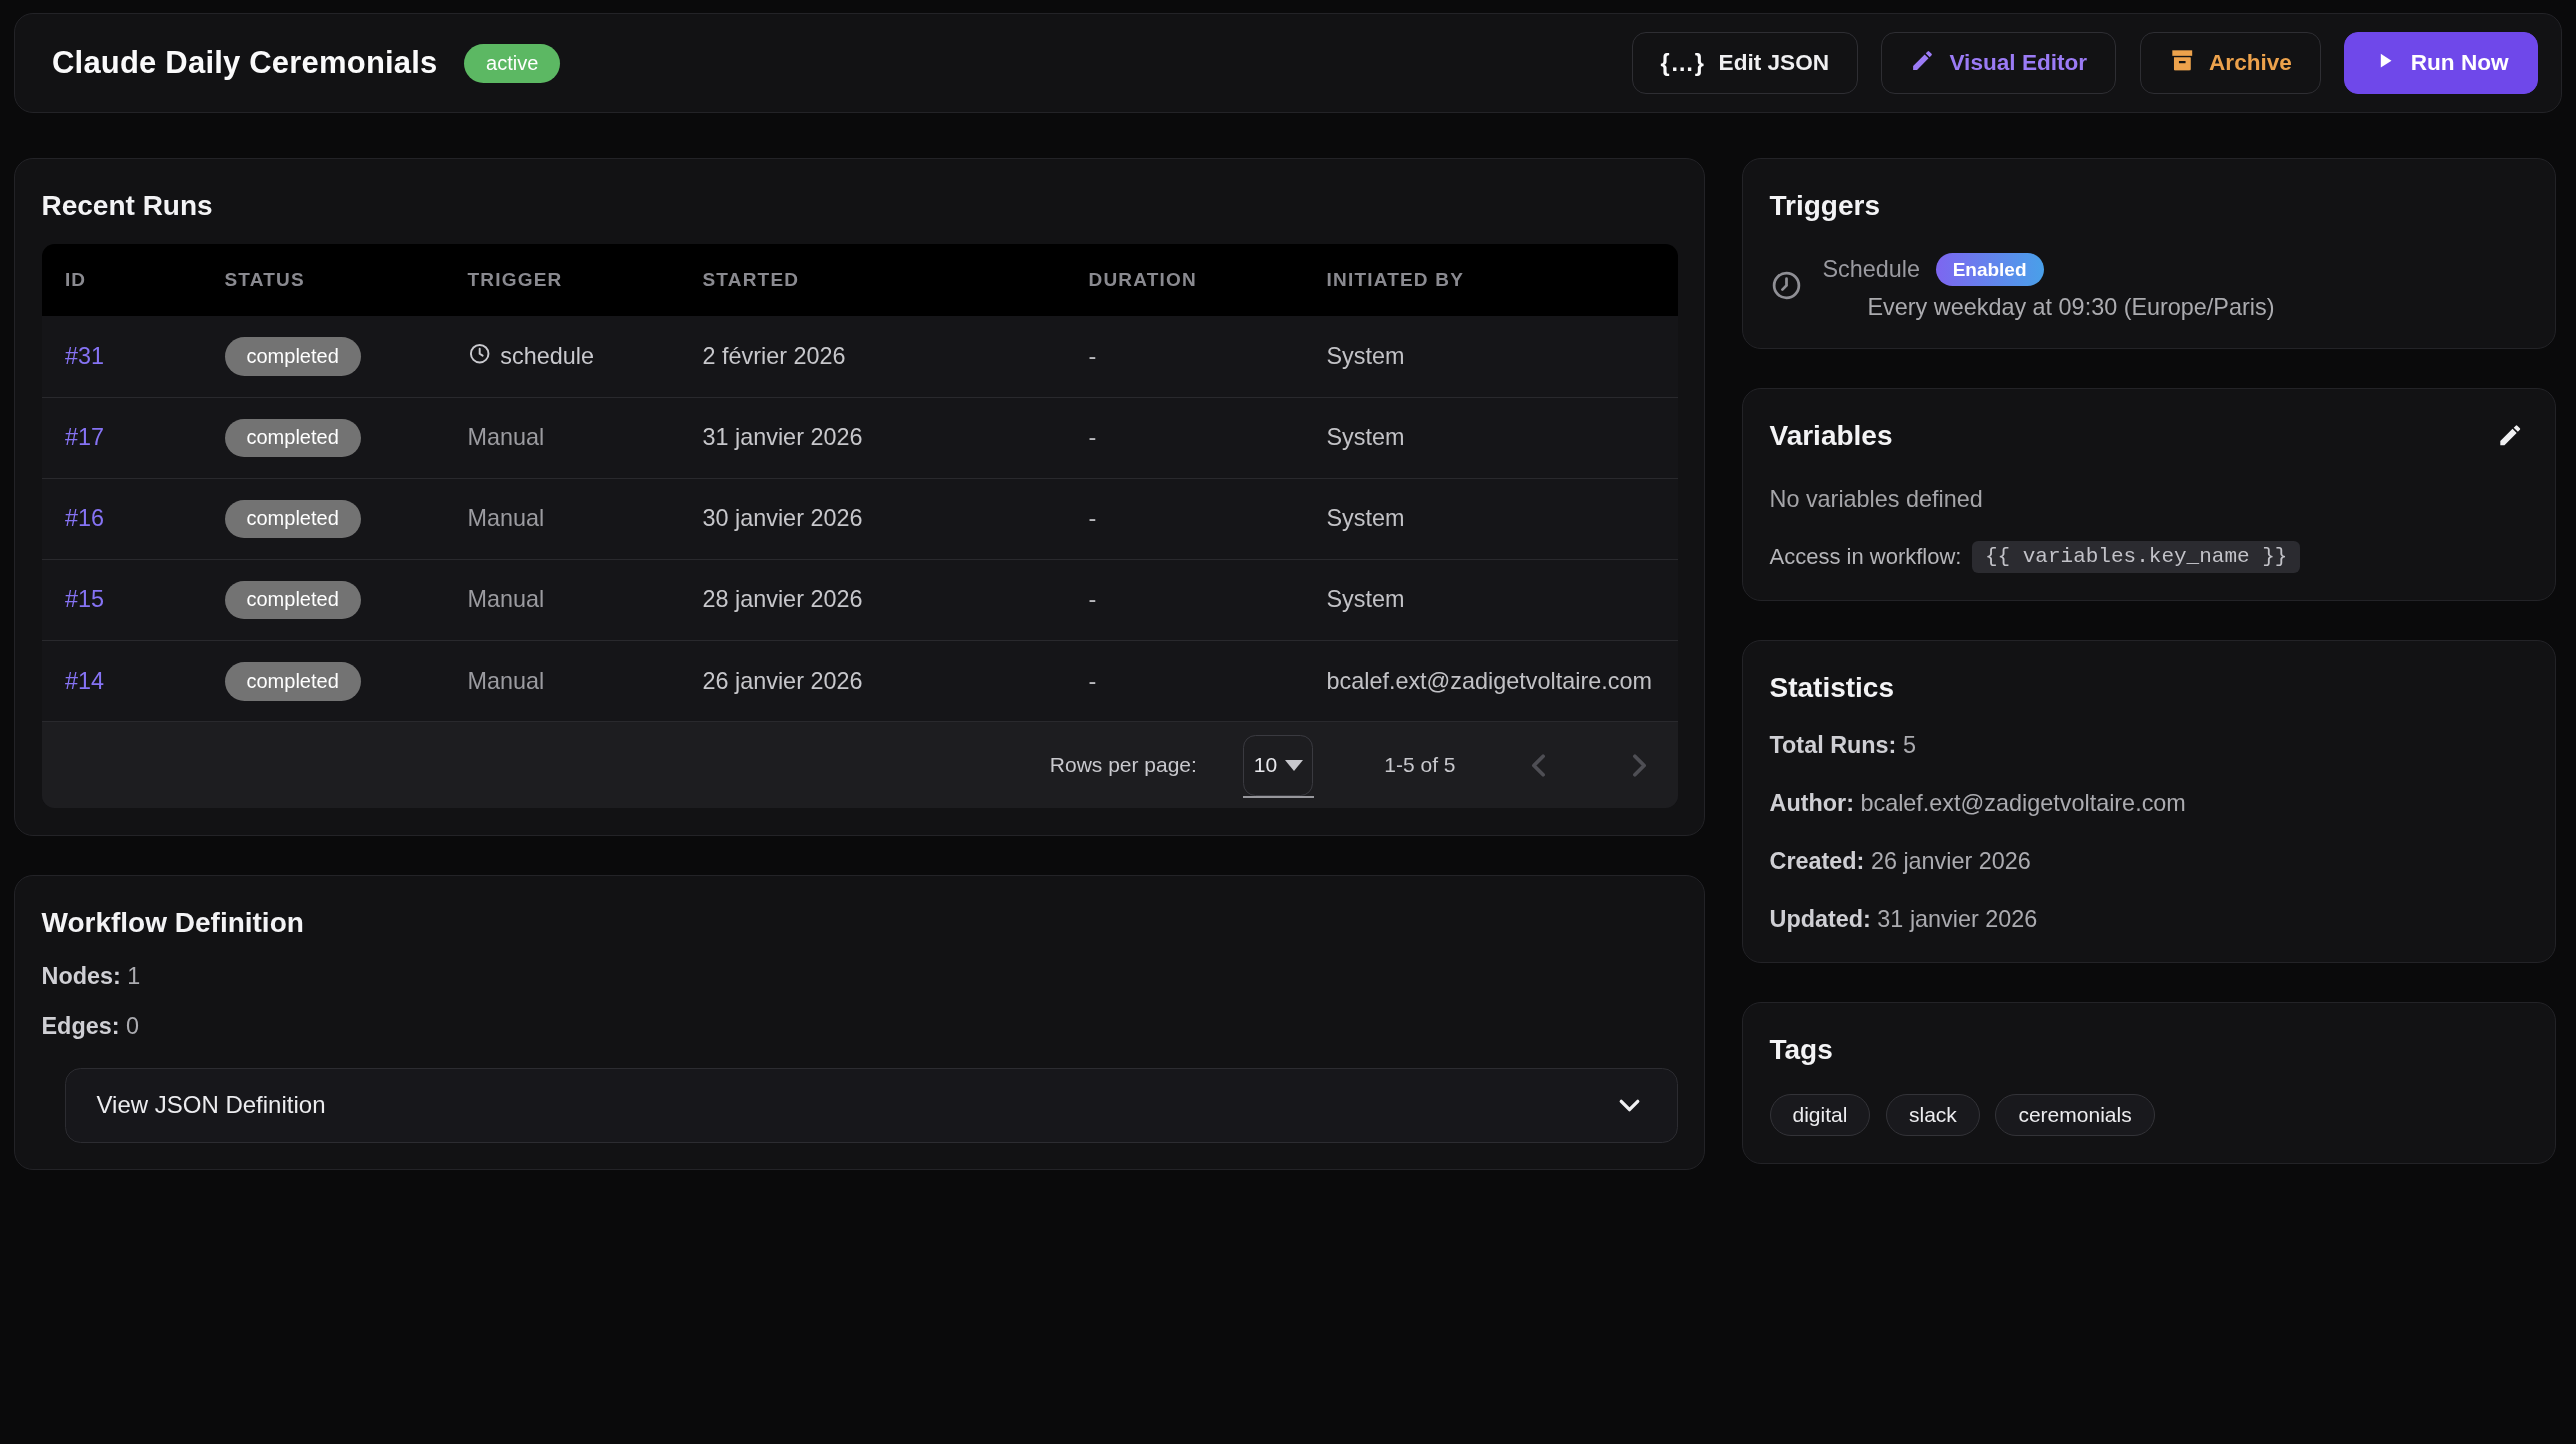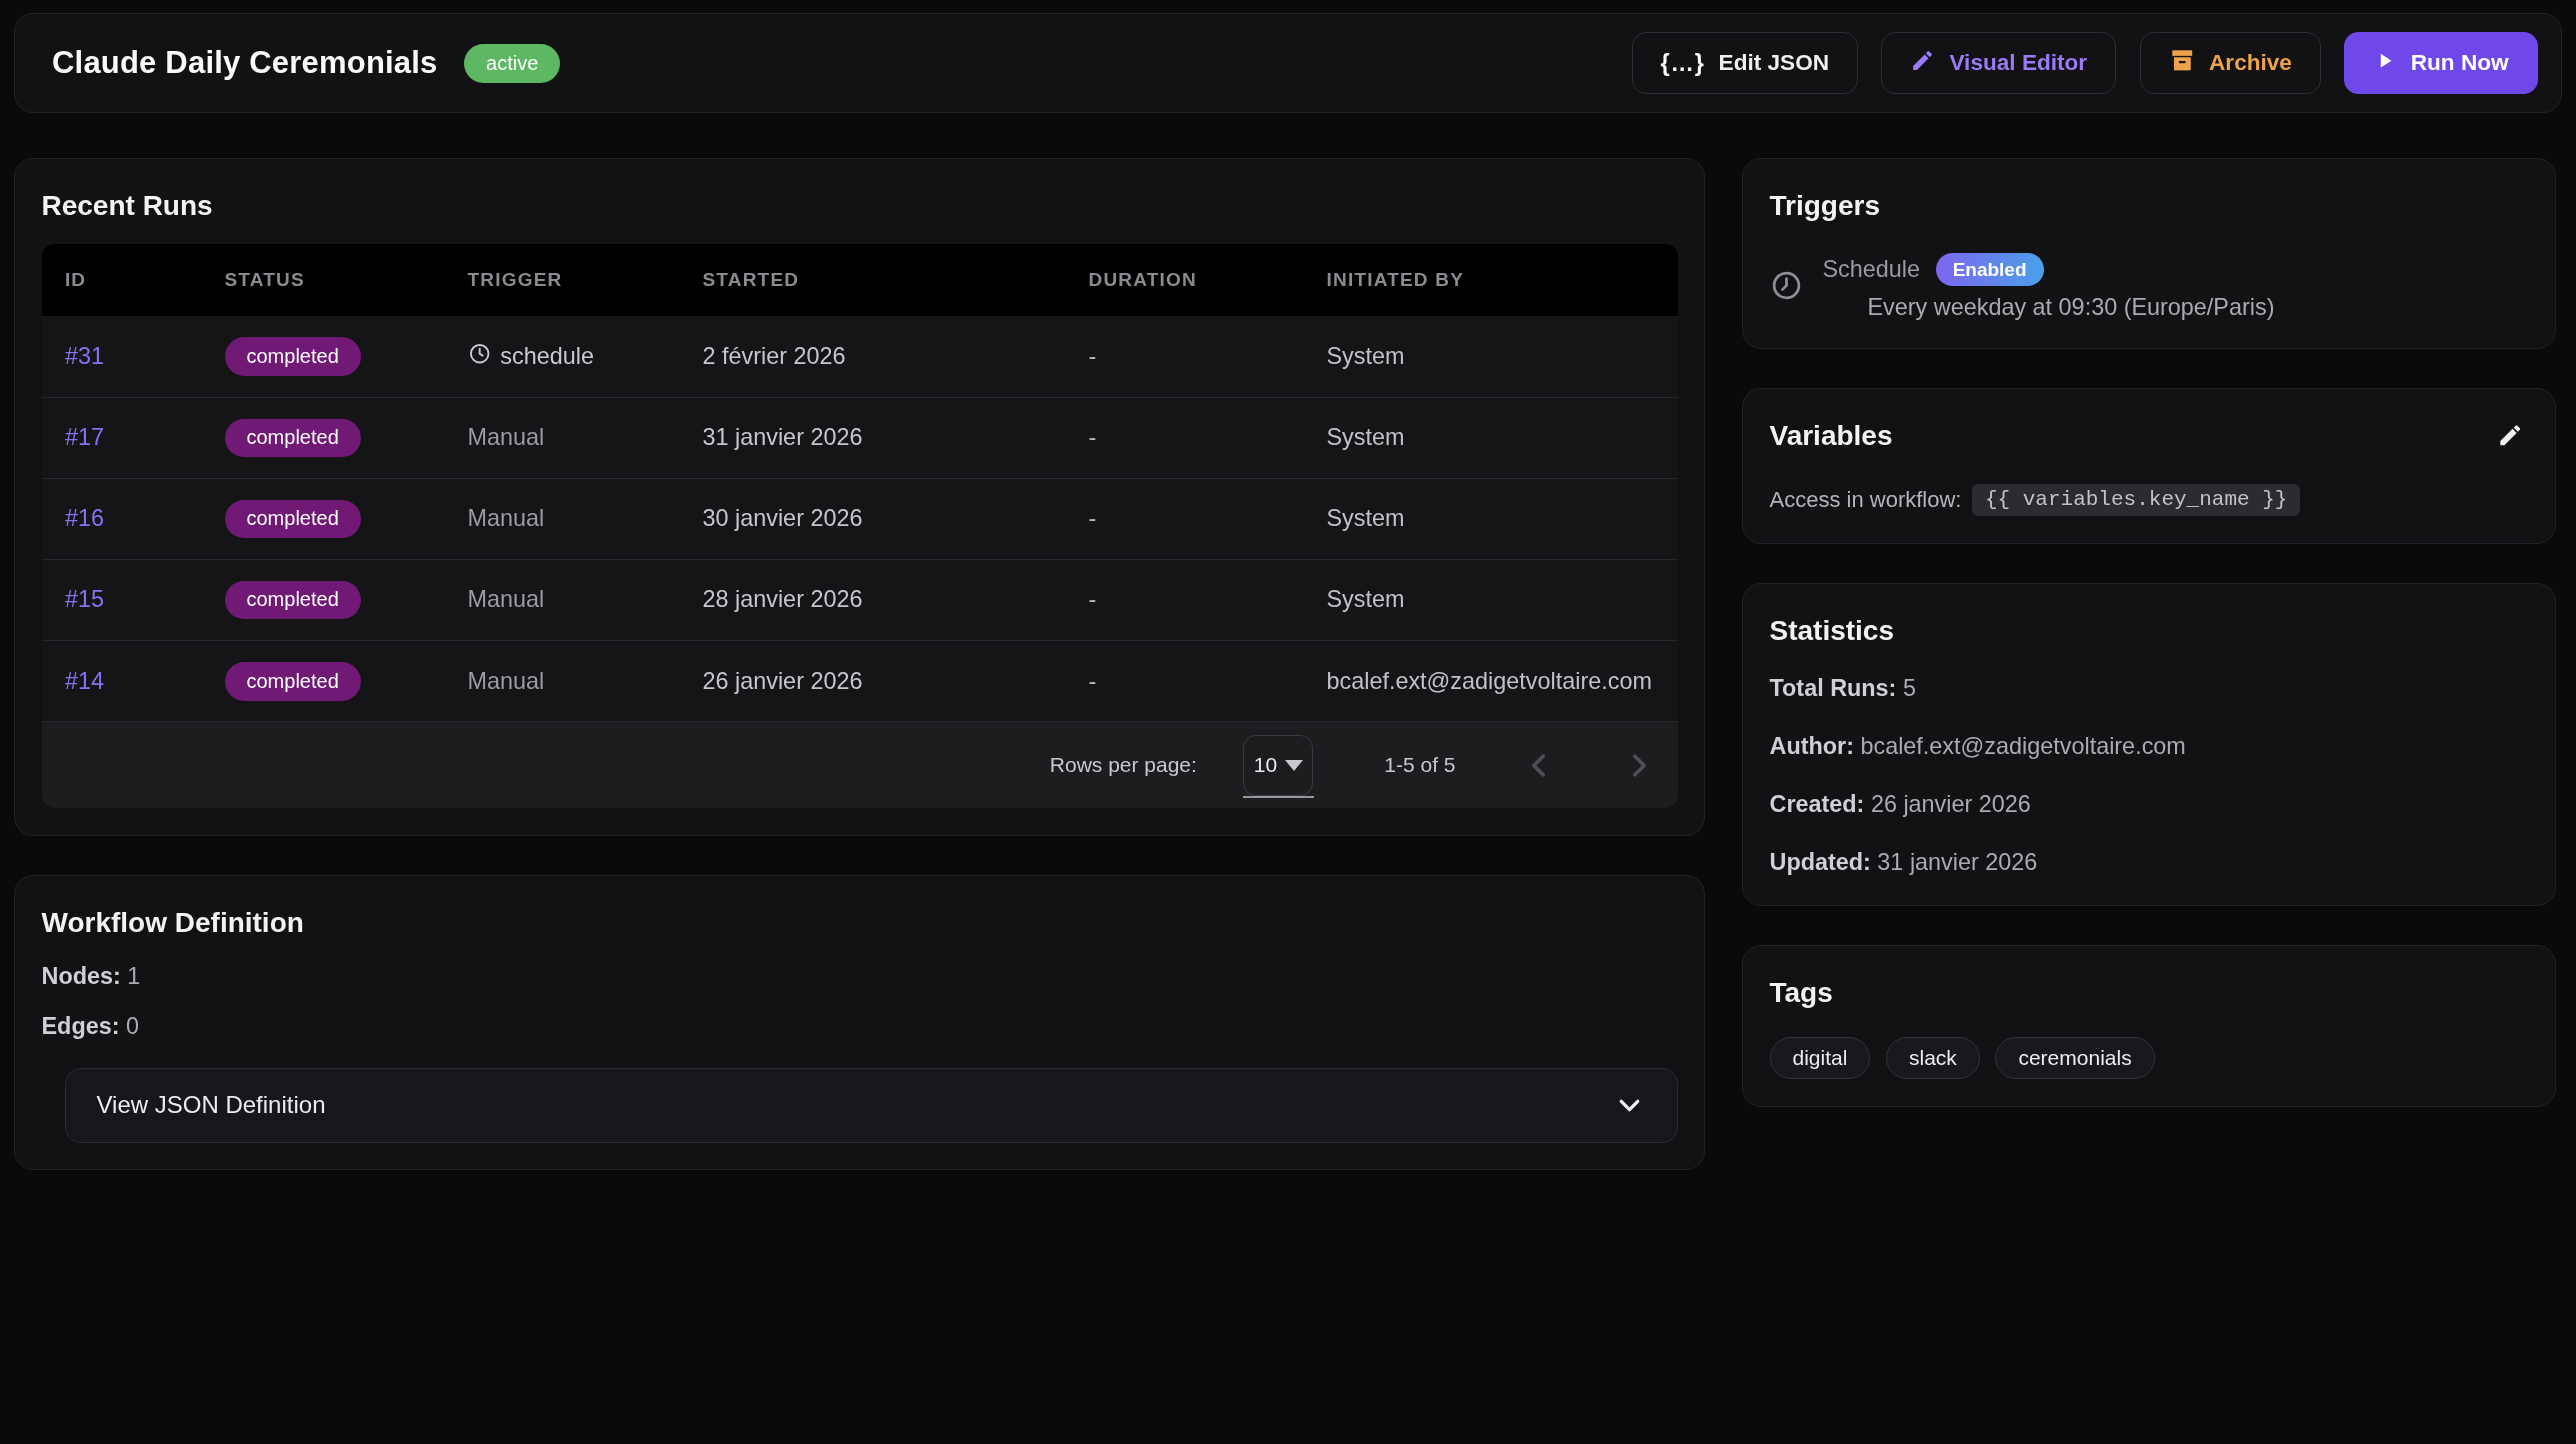--- a/index.html
+++ b/index.html
@@ -68,21 +68,21 @@
   }
   thead th:first-child, tbody td:first-child { padding-left: 23.4px; }
   tbody td {
     height: 81px; vertical-align: middle; padding: 0;
     border-top: 1.6px solid #29292d;
     font-size: 23.4px; color: #b9b9bd;
   }
   tbody tr:first-child td { border-top: none; }
   .run-id { color: #8673f4; text-decoration: none; font-size: 23.4px; }
   .chip-completed {
-    display: inline-block; background: #701a75; color: #ffffff;
+    display: inline-block; background: #737373; color: #ffffff;
     font-size: 20px; font-weight: 500; padding: 7.8px 22px; border-radius: 779px;
   }
   .cell-trigger { color: #9b9ba0; }
   .trigger-with-icon { display: flex; align-items: center; gap: 9.4px; color: #c9c9ce; }
   .cell-started { color: #c7c7cb; }
   .cell-init { color: #c2c2c6; }
 
   .table-footer {
     background: #1d1d20; height: 87px;
     display: flex; align-items: center; justify-content: flex-end;
@@ -333,20 +333,21 @@
 
       <section class="card card-pad">
         <div class="card-heading-row">
           <h2 class="card-heading">Variables</h2>
           <button class="icon-btn">
             <svg width="26.5" height="26.5" viewBox="0 0 24 24" fill="currentColor">
                 <path d="M3 17.25V21h3.75L17.81 9.94l-3.75-3.75L3 17.25zM20.71 7.04a.996.996 0 0 0 0-1.41l-2.34-2.34a.996.996 0 0 0-1.41 0l-1.83 1.83 3.75 3.75 1.83-1.83z"></path>
               </svg>
           </button>
         </div>
+        <div class="vars-empty">No variables defined</div>
         <div class="vars-access">
           <span>Access in workflow:</span>
           <span class="code-chip">{{ variables.key_name }}</span>
         </div>
       </section>
 
       <section class="card card-pad">
         <h2 class="card-heading">Statistics</h2>
         <div class="stat-line">
           <span class="stat-label">Total Runs:</span>

